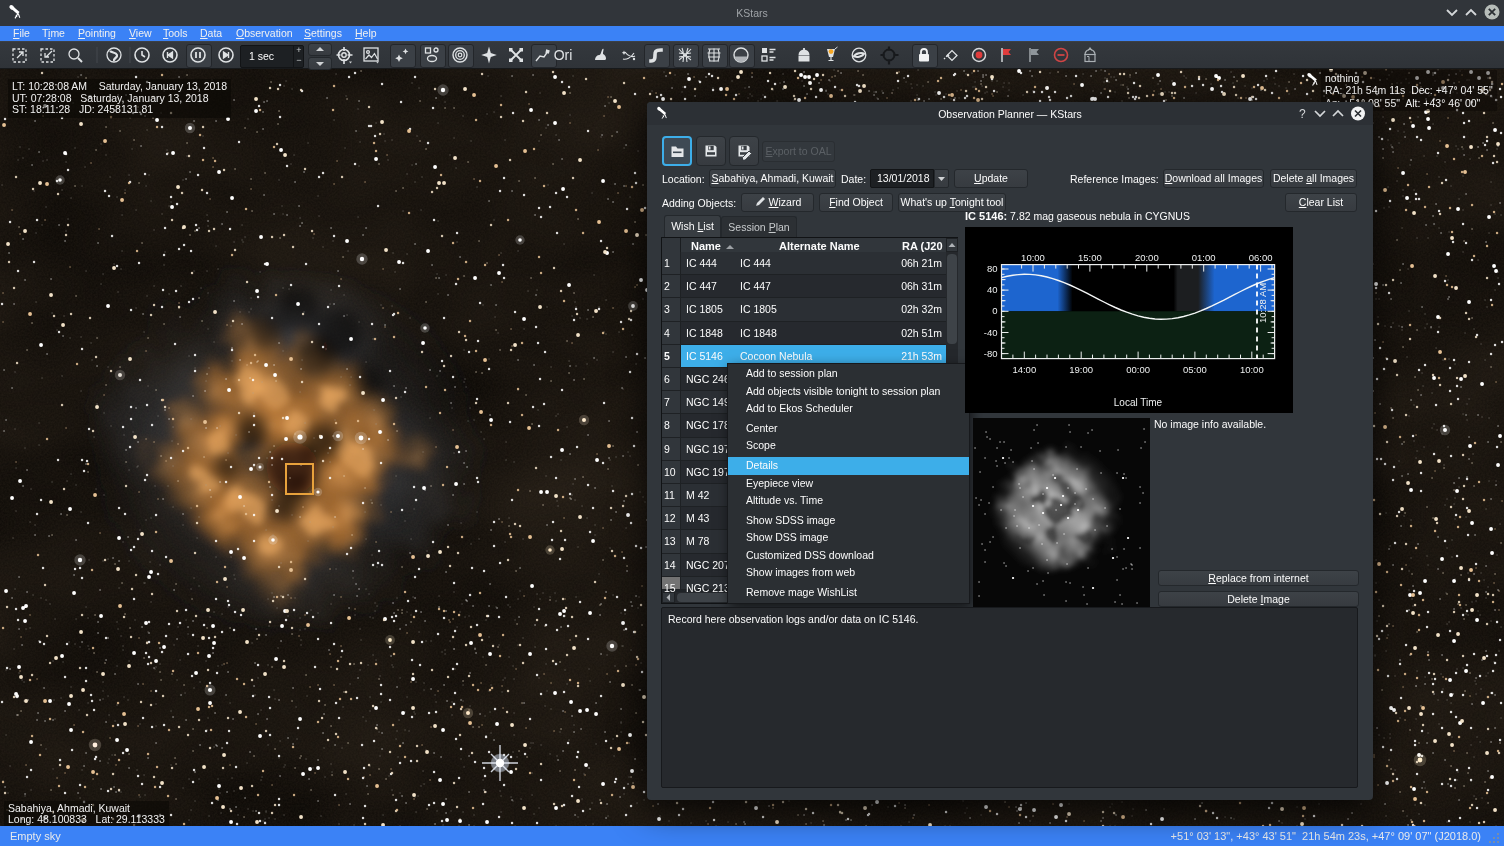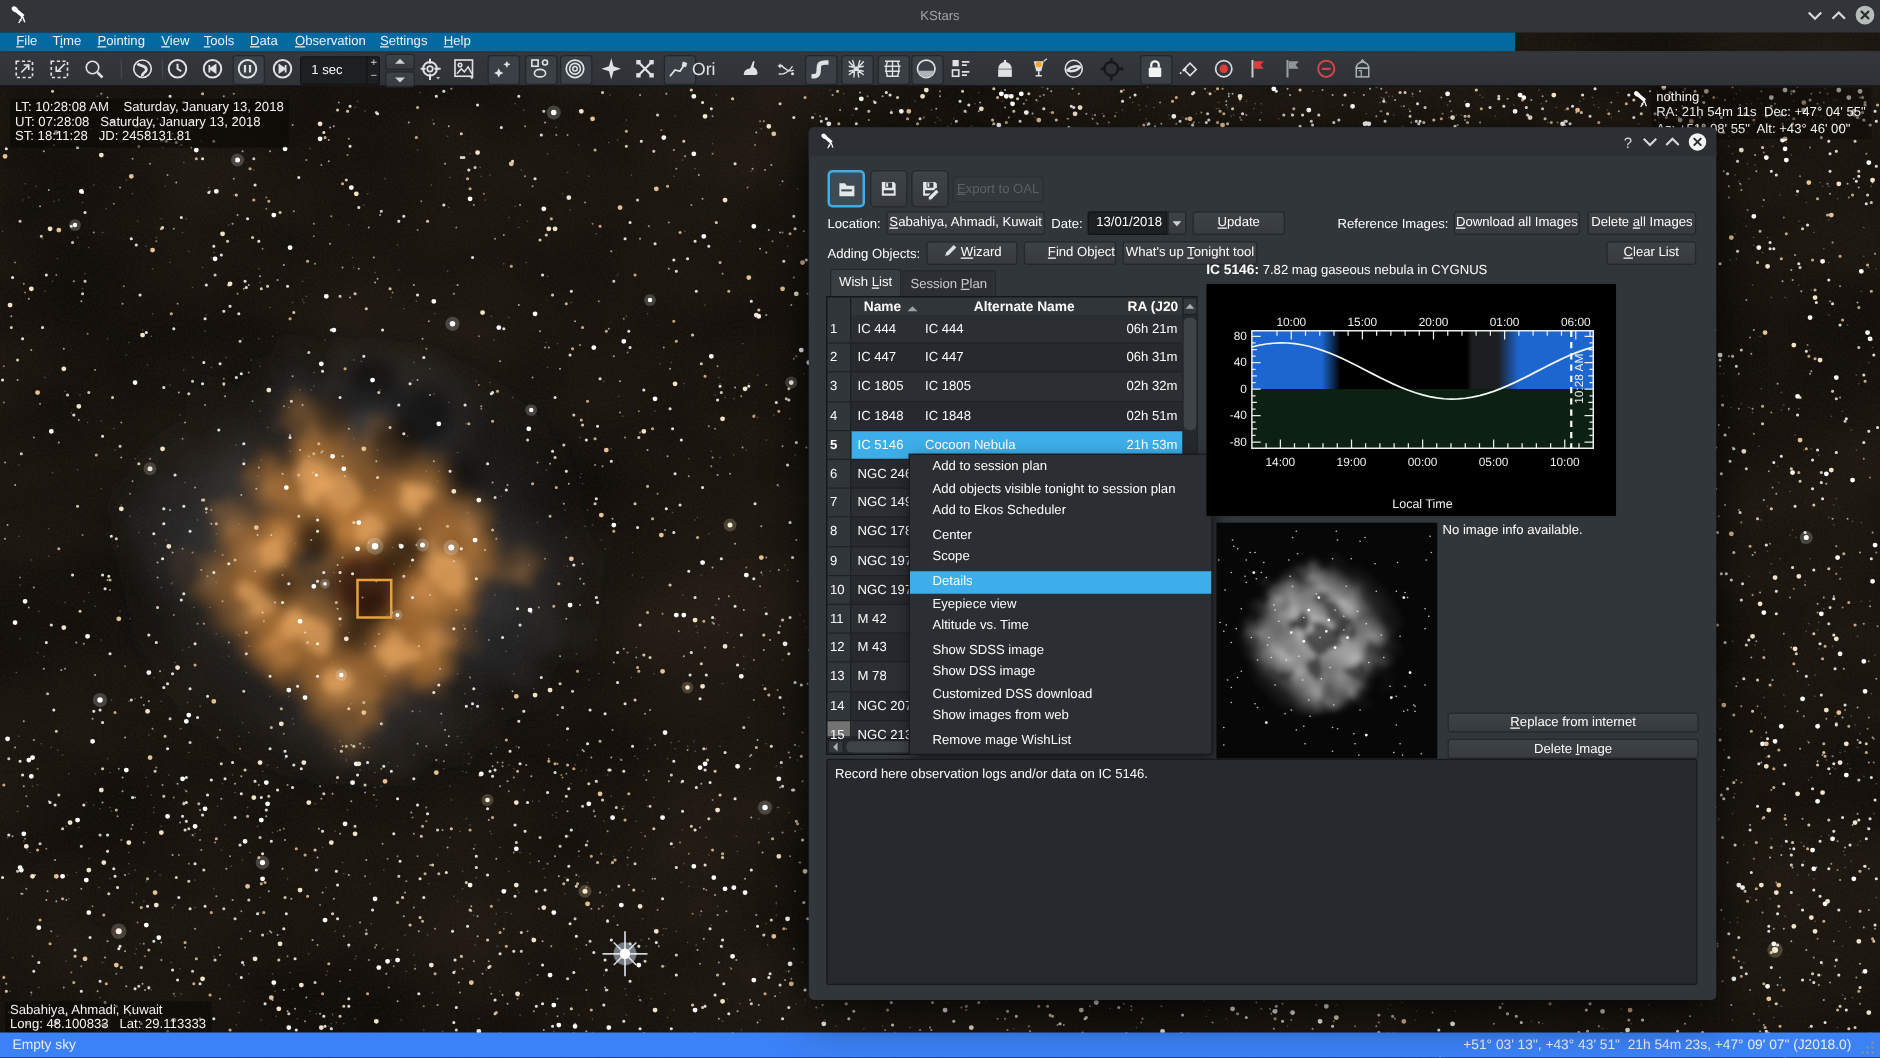--- a/index.html
+++ b/index.html
@@ -1,19 +1,19 @@
 <!DOCTYPE html>
 <html><head><meta charset="utf-8">
 <style>
 *{margin:0;padding:0;box-sizing:border-box;}
 html,body{width:1504px;height:846px;overflow:hidden;background:#000;
  font-family:"Liberation Sans",sans-serif;}
 .abs{position:absolute;}
 #titlebar{position:absolute;left:0;top:0;width:1504px;height:26px;background:#31353a;}
-#menubar{position:absolute;left:0;top:26px;width:1212px;height:15px;background:#0369a1;color:#eff0f1;font-size:10.5px;}
+#menubar{position:absolute;left:0;top:26px;width:1504px;height:15px;background:#3b82f6;color:#eff0f1;font-size:10.5px;}
 #toolbar{position:absolute;left:0;top:41px;width:1504px;height:28px;background:linear-gradient(#34383d,#2f3338);border-top:1px solid #3c4045;border-bottom:1px solid #17191b;}
 .ov{position:absolute;color:#f2f2f2;font-size:10.5px;background:rgba(10,7,4,0.55);padding:2px 4px;white-space:pre;}
 #statusbar{position:absolute;left:0;top:826px;width:1504px;height:20px;background:#3b82f6;color:#e8eaec;font-size:11px;}
 #dlg{position:absolute;left:647px;top:102px;width:726px;height:698px;background:#31363b;border-radius:4px;box-shadow:0 10px 34px rgba(0,0,0,0.75);color:#fcfcfc;font-size:10.5px;}
 .btn{position:absolute;background:linear-gradient(#3d4247,#373b40);border:1px solid #24282c;border-radius:3px;color:#fcfcfc;font-size:10.5px;text-align:center;white-space:nowrap;overflow:hidden;}
 .lbl{position:absolute;color:#fcfcfc;font-size:10.5px;white-space:pre;}
 u{text-decoration:underline;text-underline-offset:1px;}
 .tbtn{position:absolute;width:30px;height:30px;border-radius:4px;background:linear-gradient(#3d4247,#373b40);border:1px solid #24282c;}
 .menuitem{height:17.5px;line-height:17.5px;padding-left:18px;color:#fcfcfc;font-size:10.5px;white-space:pre;}
 .cell{position:absolute;font-size:10.5px;color:#fcfcfc;white-space:nowrap;}
@@ -423,20 +423,21 @@
         <circle cx="6" cy="6" r="1"></circle>
         <circle cx="10" cy="6" r="1"></circle>
         <circle cx="2" cy="10" r="1"></circle>
         <circle cx="6" cy="10" r="1"></circle>
         <circle cx="10" cy="10" r="1"></circle>
       </g>
     </svg>
   </div>
 <div id="dlg">
     <div class="abs" style="left:0;top:0;width:726px;height:23px;background:#2c3035;border-radius:4px 4px 0 0;"></div>
+    <div class="abs" style="left:0;top:6px;width:726px;text-align:center;font-size:10.5px;color:#fcfcfc;">Observation Planner — KStars</div>
     <svg class="abs" style="left:9px;top:4px" width="14" height="14" viewBox="0 0 16 16">
       <g stroke="#fff" fill="#fff">
         <ellipse cx="3.8" cy="3.4" rx="2.7" ry="2" transform="rotate(40 3.8 3.4)" stroke="none"></ellipse>
         <path d="M5 4.3l5.6 4.8" stroke-width="3" fill="none"></path>
         <path d="M9.8 9.6l-2.8 4.8M10.2 9.4l1.6 4.4M7.8 11.4l1.4 1.2" stroke-width="1.1" fill="none"></path>
       </g>
     </svg>
     <svg class="abs" style="left:648px;top:3px" width="72" height="17" viewBox="0 0 72 17">
 <text x="4" y="13" fill="#d4d7d9" font-size="12" font-family="Liberation Sans">?</text>
 <path d="M20 6l5 5 5-5" stroke="#d4d7d9" stroke-width="1.7" fill="none"></path>
@@ -477,21 +478,21 @@
     </svg>
     <div class="btn" style="left:307px;top:67px;width:74px;height:19px;line-height:17px;"><u>U</u>pdate</div>
     <span class="lbl" style="left:423px;top:71px;">Reference Images:</span>
     <div class="btn" style="left:516px;top:67px;width:101px;height:19px;line-height:17px;"><u>D</u>ownload all Images</div>
     <div class="btn" style="left:623px;top:67px;width:87px;height:19px;line-height:17px;">Delete <u>a</u>ll Images</div>
     <span class="lbl" style="left:15px;top:95px;">Adding Objects:</span>
     <div class="btn" style="left:94px;top:91px;width:73px;height:19px;line-height:17px;"><svg style="vertical-align:-2px" width="12" height="12" viewBox="0 0 12 12">
         <path d="M2 10l1-3 6-6 2 2-6 6z" fill="#dfe2e4"></path>
         <path d="M2 10l0.6-1.8 1.2 1.2z" fill="#8a8f93"></path>
       </svg> <u>W</u>izard</div>
-    <div class="btn" style="left:172px;top:91px;width:74px;height:19px;line-height:17px;text-align:right;"><u>F</u>ind Object</div>
+    <div class="btn" style="left:172px;top:91px;width:74px;height:19px;line-height:17px;"><u>F</u>ind Object</div>
     <div class="btn" style="left:251px;top:91px;width:108px;height:19px;line-height:17px;">What's up <u>T</u>onight tool</div>
     <div class="btn" style="left:638px;top:91px;width:72px;height:19px;line-height:17px;"><u>C</u>lear List</div>
     <div class="abs" style="left:17px;top:113px;width:57px;height:22px;background:#383d42;border:1px solid #24282c;border-bottom:none;border-radius:3px 3px 0 0;text-align:center;line-height:21px;font-size:10.5px;">Wish <u>L</u>ist</div>
     <div class="abs" style="left:74px;top:114px;width:76px;height:21px;background:#2c3034;border:1px solid #24282c;border-bottom:none;border-radius:3px 3px 0 0;text-align:center;line-height:20px;font-size:10.5px;color:#c8cbcd;">Session <u>P</u>lan</div>
     <div class="abs" style="left:14px;top:135px;width:297px;height:367px;background:#1f2327;border:1px solid #111315;"></div>
     <div class="abs" style="left:15px;top:136px;width:284px;height:15px;background:#31363b;border-bottom:1px solid #1a1d20;"></div>
     <div class="abs" style="left:15px;top:136px;width:19px;height:15px;border-right:1px solid #1a1d20;"></div>
     <span class="hdr" style="left:44px;top:138px;">Name</span>
     <svg class="abs" style="left:78px;top:141px" width="10" height="8">
       <path d="M1 6l4-4 4 4z" fill="#9da1a5"></path>

